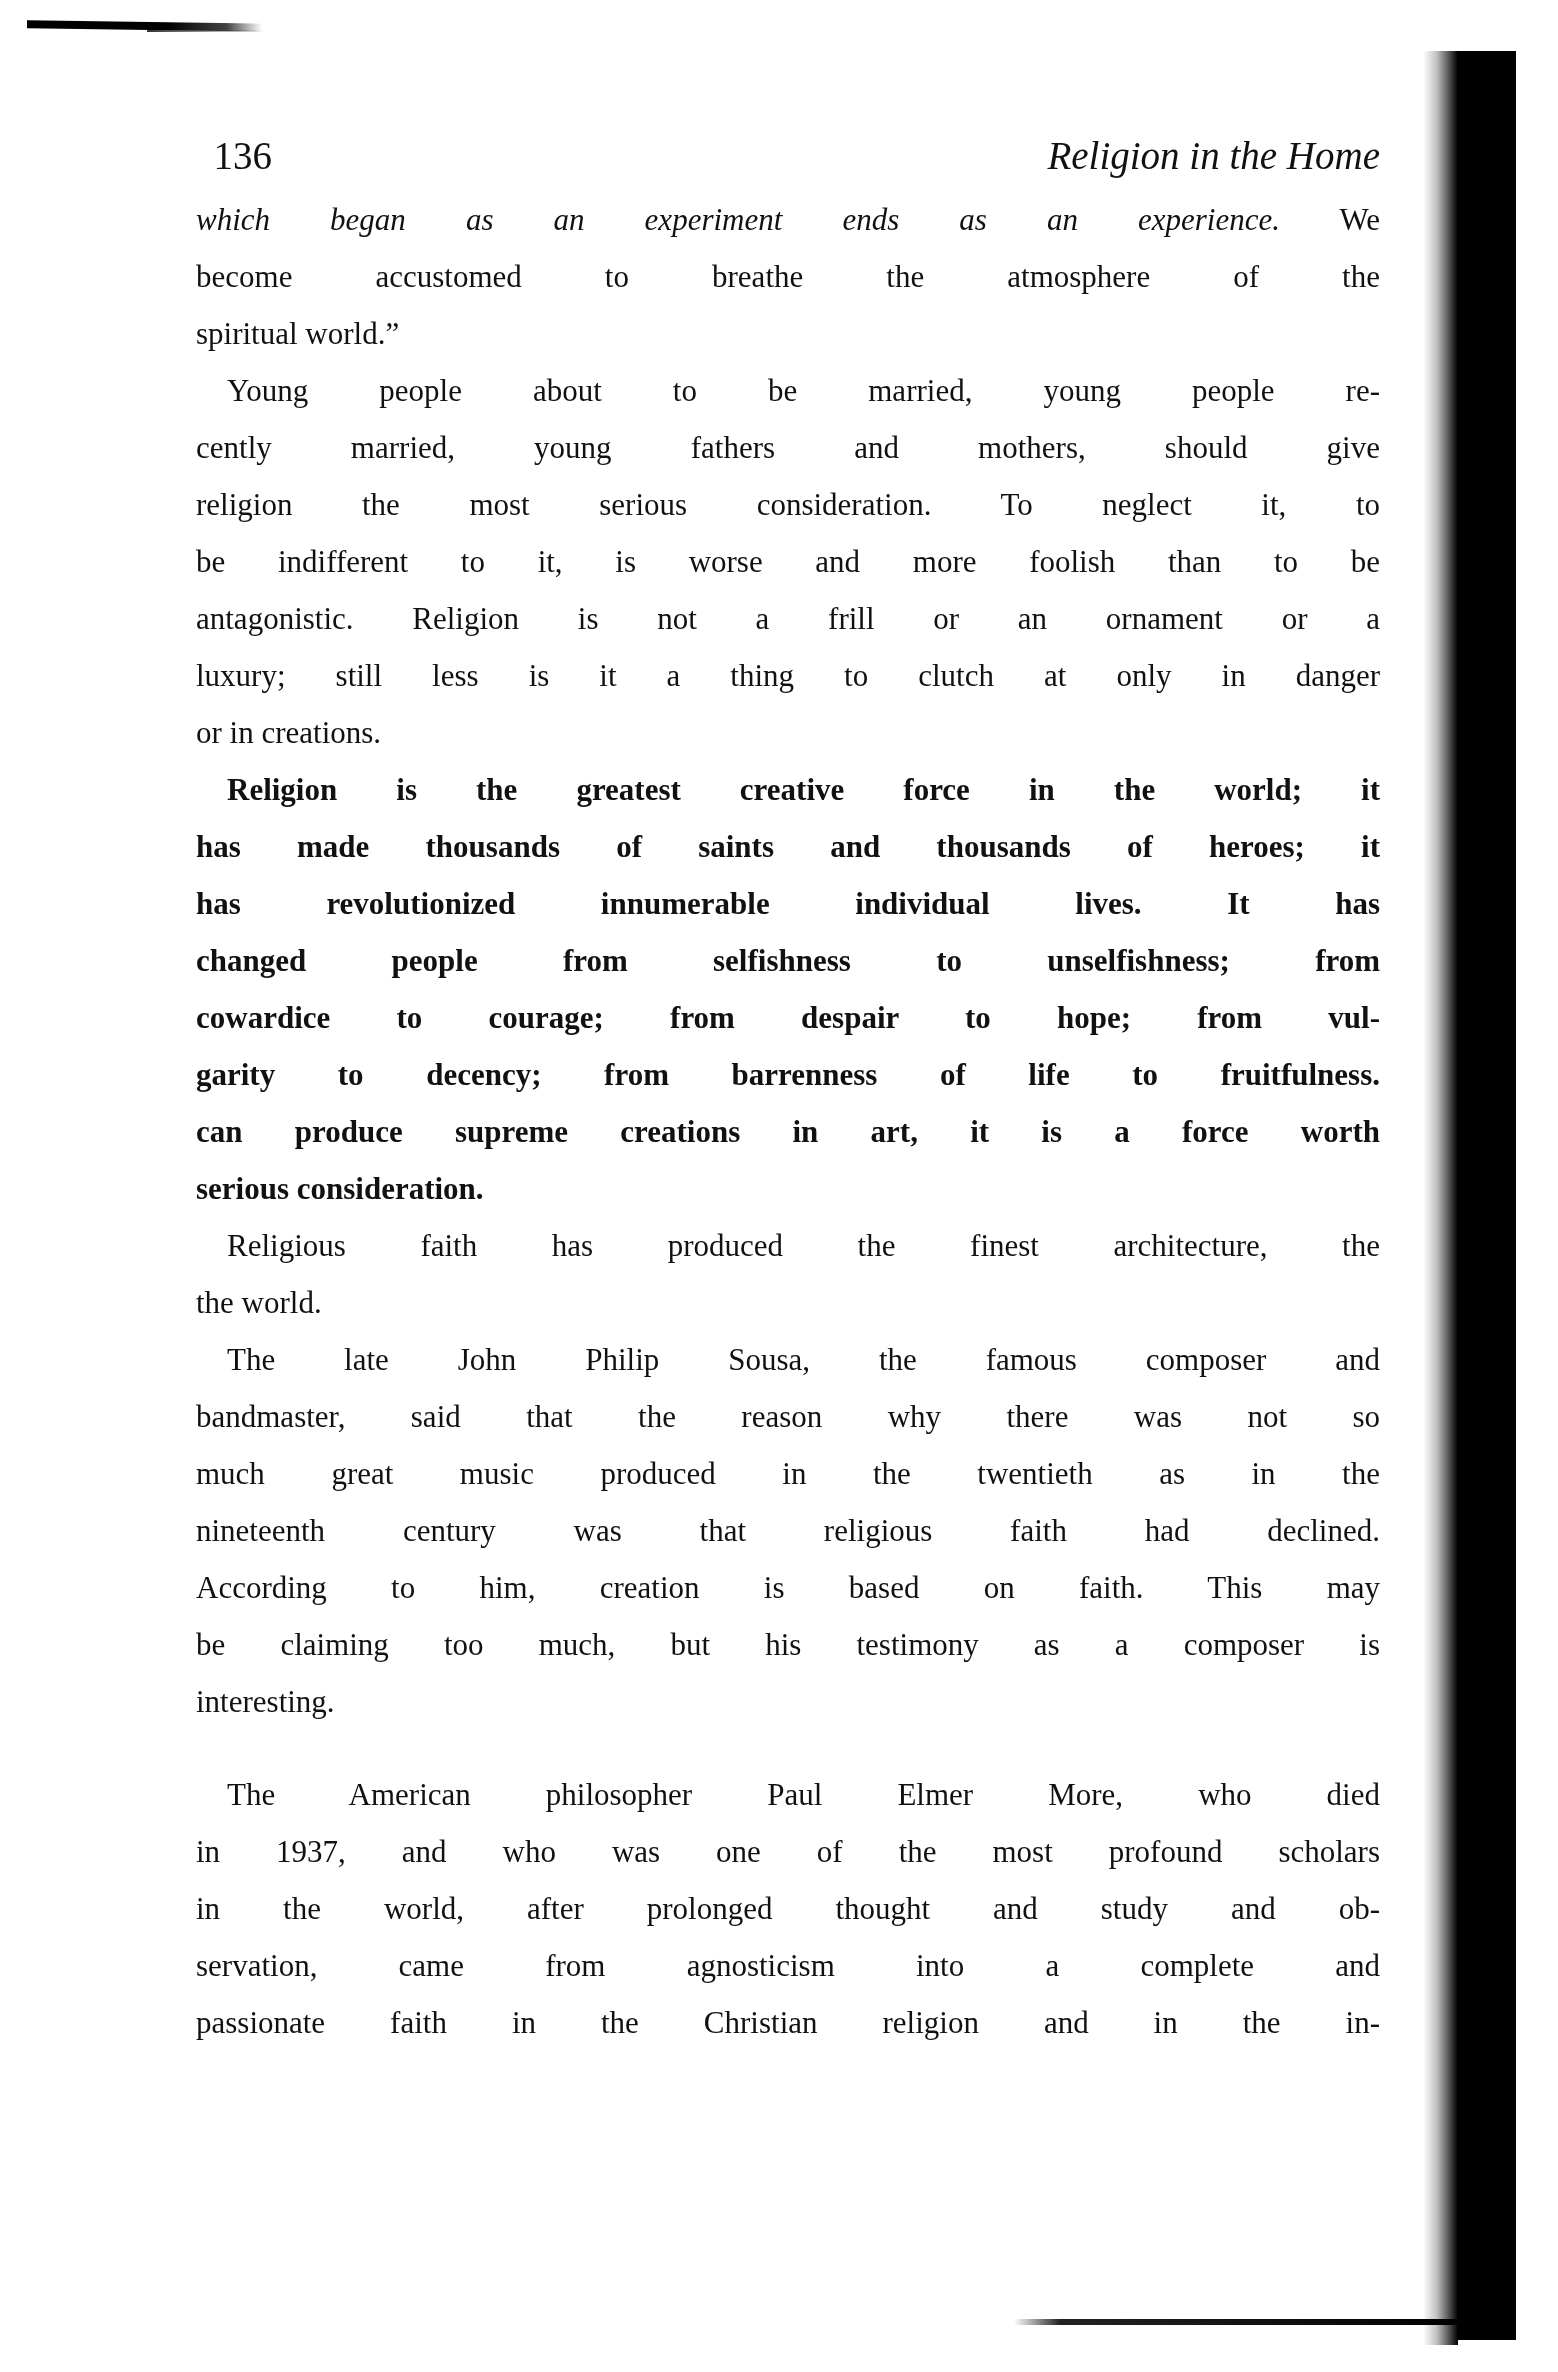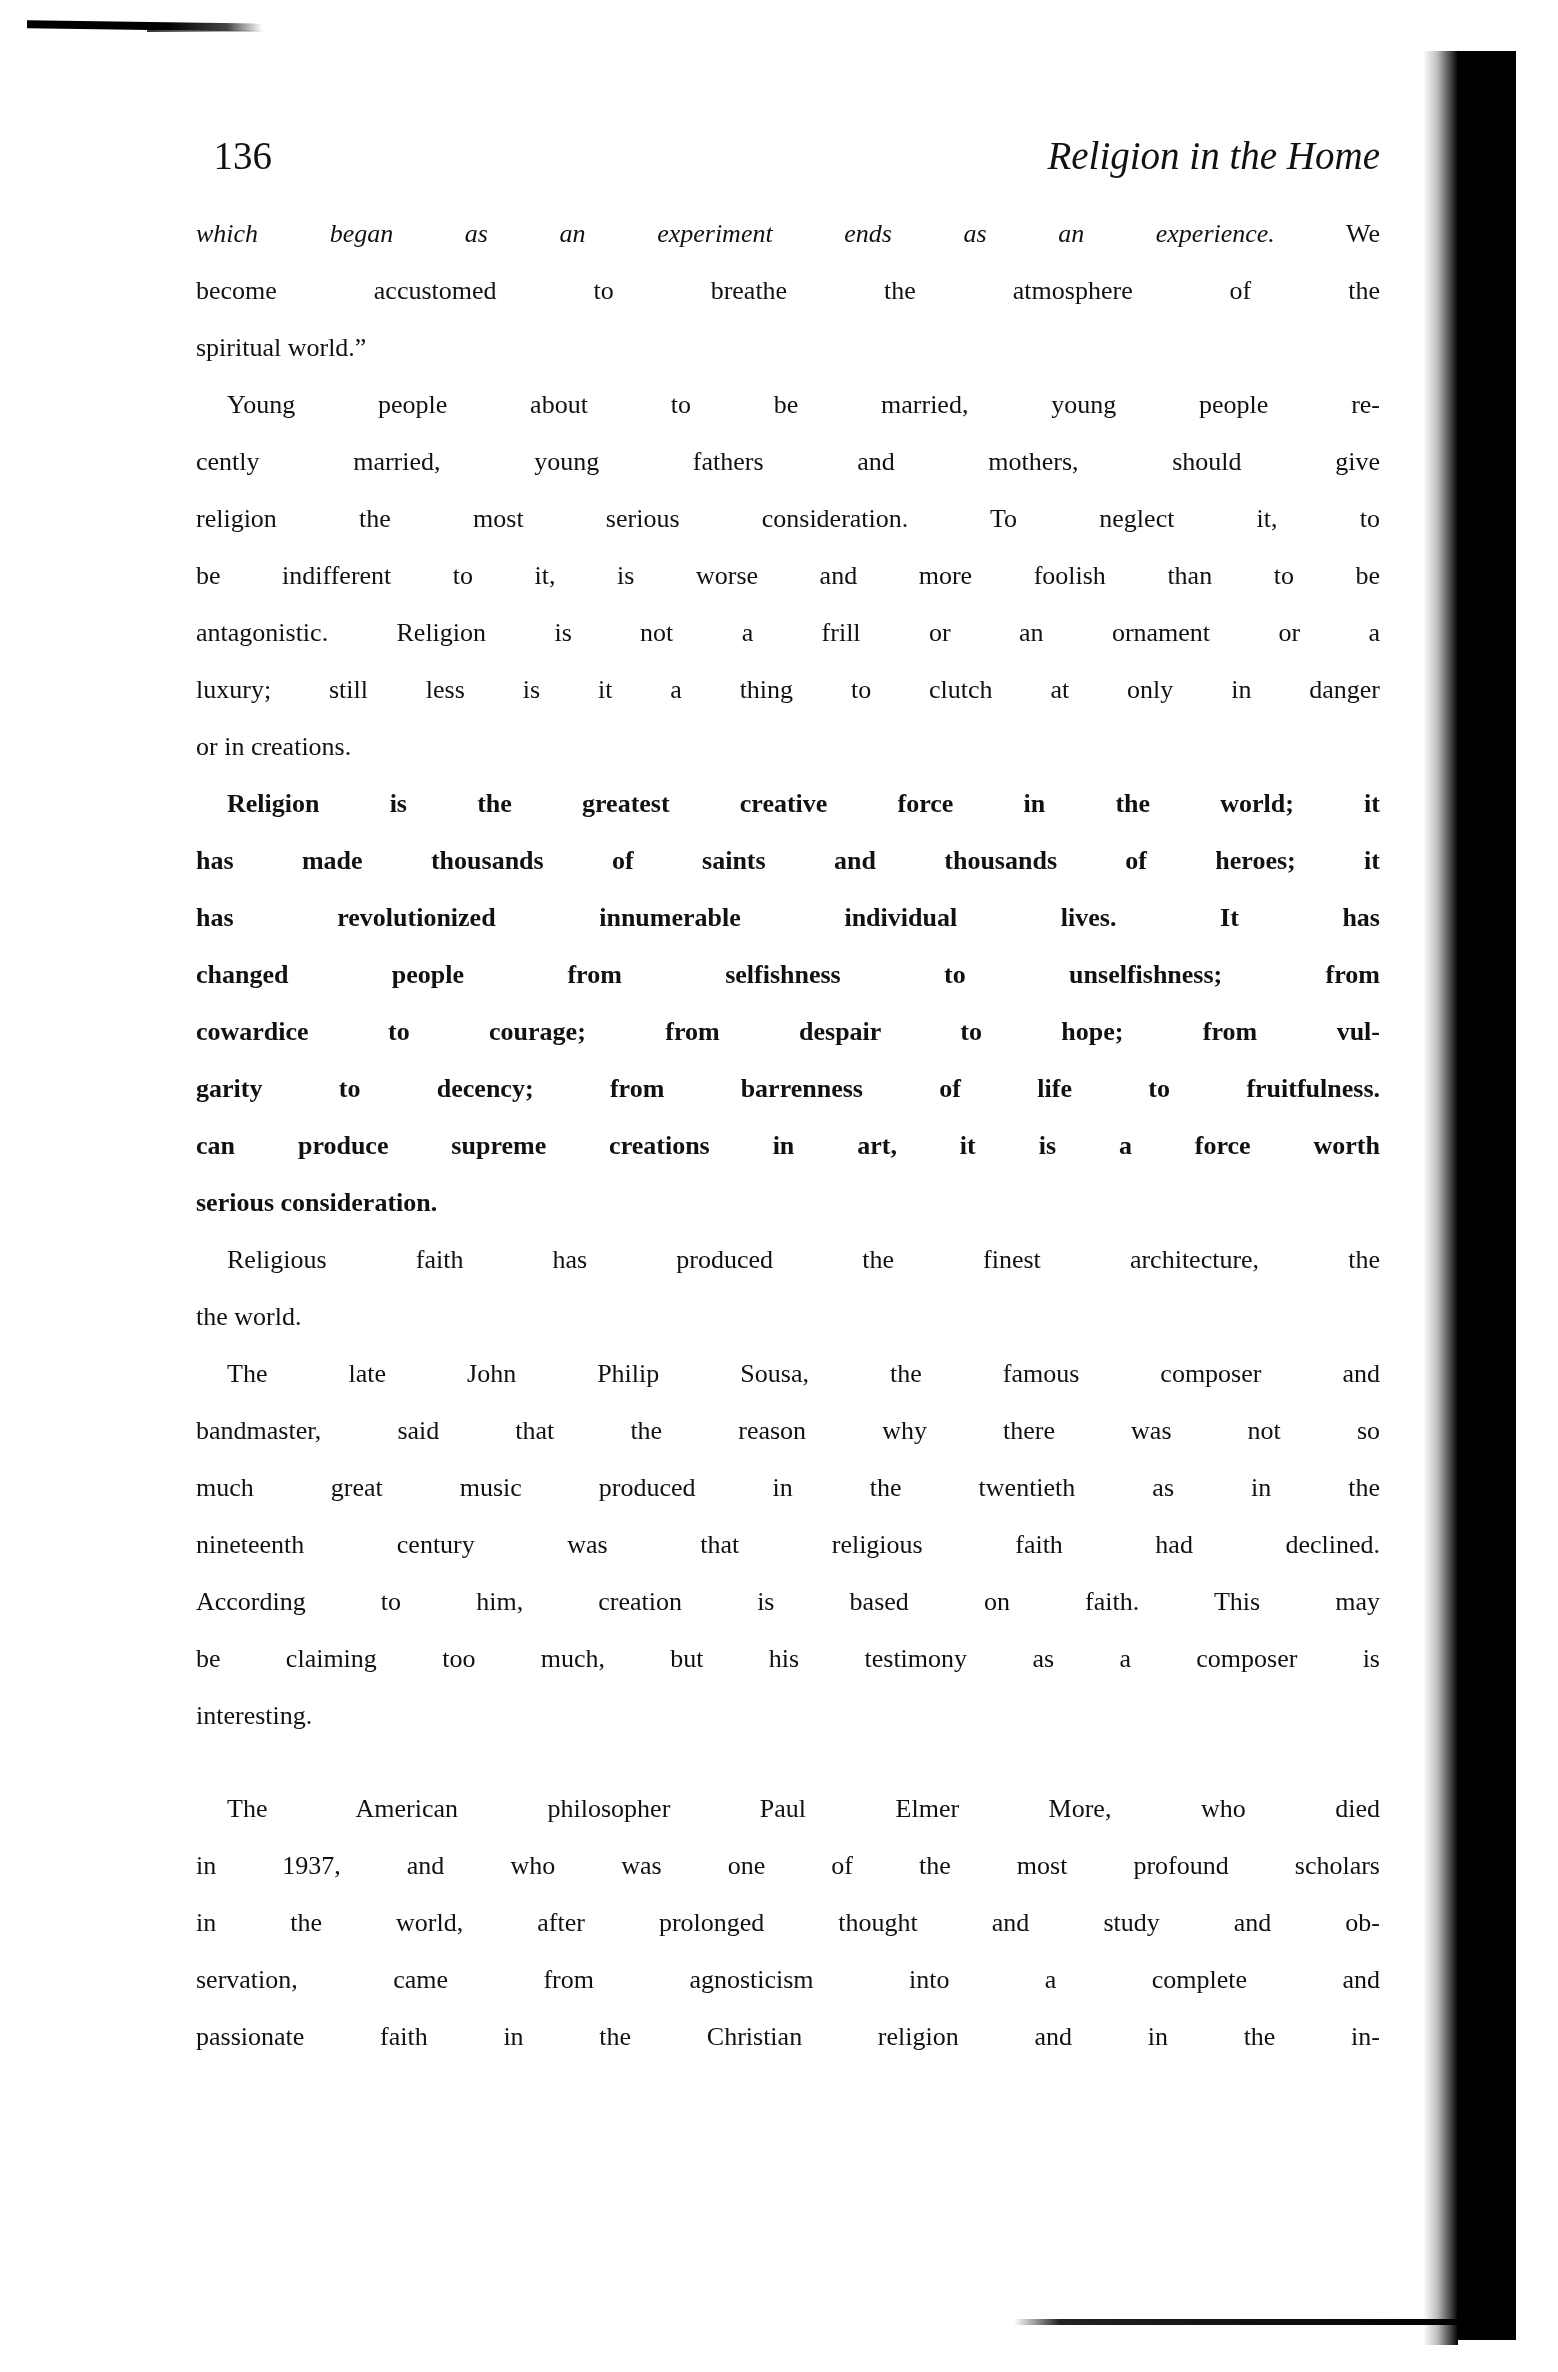--- a/index.html
+++ b/index.html
@@ -25,25 +25,25 @@
     position: absolute; left: 1014px; top: 2319px; width: 461px; height: 5.9px;
     background: linear-gradient(to right, rgba(0,0,0,0) 0%, #222 10%, #000 100%);
   }
   .page {
     position: absolute; left: 196px; top: 127px; width: 1184px;
     font-family: "Liberation Serif", "DejaVu Serif", serif;
     color: #111;
   }
   .running-head {
     display: flex; justify-content: space-between; align-items: flex-start;
-    font-size: 39px; line-height: 57px; height: 57px; margin-bottom: 21px; font-family: Liberation Serif, serif;
+    font-size: 39px; line-height: 57px; height: 57px; margin-bottom: 7px; font-family: Liberation Serif, serif;
   }
   .folio { padding-left: 17.6px; }
   .running-title { font-style: italic; }
-  .body-text { font-size: 26px; line-height: 57px; text-align: justify; }
+  .body-text { font-size: 31px; line-height: 57px; text-align: justify; }
   .para { margin: 0; text-align: justify; text-align-last: left; }
   .para.indent { text-indent: 31px; }
   .para .it { font-style: italic; }
   .line { display: block; text-align: justify; text-align-last: justify; white-space: nowrap; }
   .line.last { text-align-last: left; }
 </style>
 </head>
 <body>
 
 <div class="top-rule"></div>

